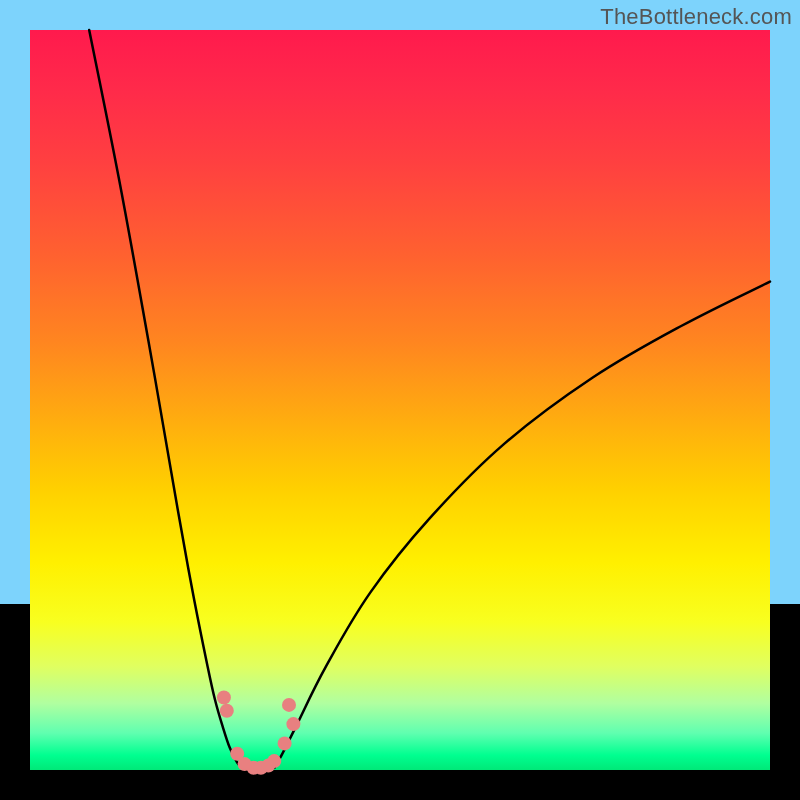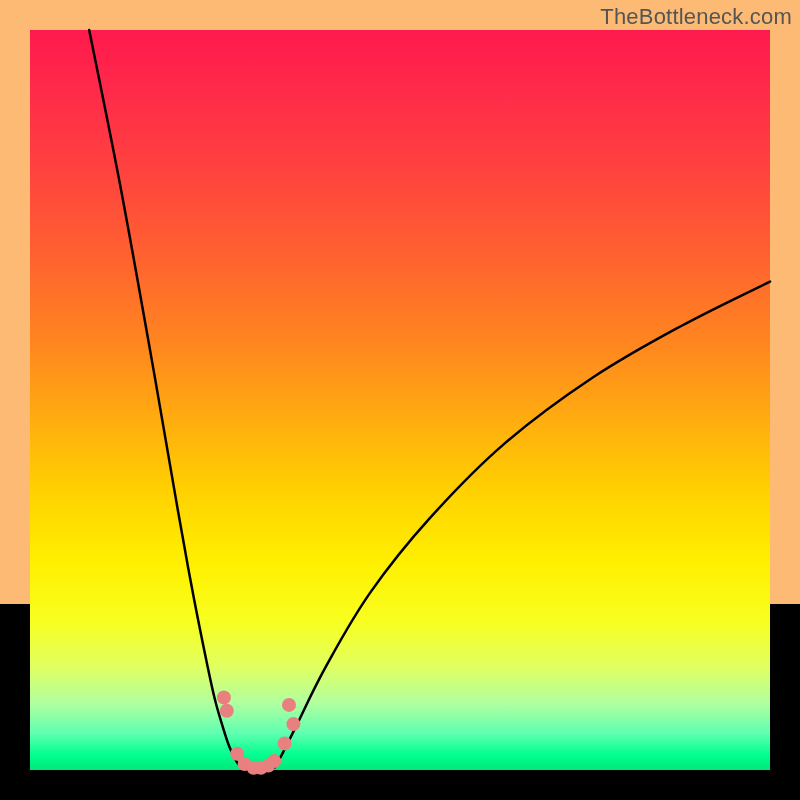--- a/index.html
+++ b/index.html
@@ -1,21 +1,21 @@
 <!DOCTYPE html>
 <html><head>
 <meta charset="utf-8">
 <style>
   * { margin: 0; padding: 0; box-sizing: border-box; }
   html, body { width: 800px; height: 800px; overflow: hidden; background: #000; }
   .container {
     position: relative;
     width: 800px;
     height: 604px;
-    background: #fdba74;
+    background: #7dd3fc;
   }
   .plot-area {
     position: absolute;
     left: 30px;
     top: 30px;
     width: 740px;
     height: 740px;
     background: linear-gradient(to bottom,
       #ff1a4d 0%,
       #ff2a4a 8%,

